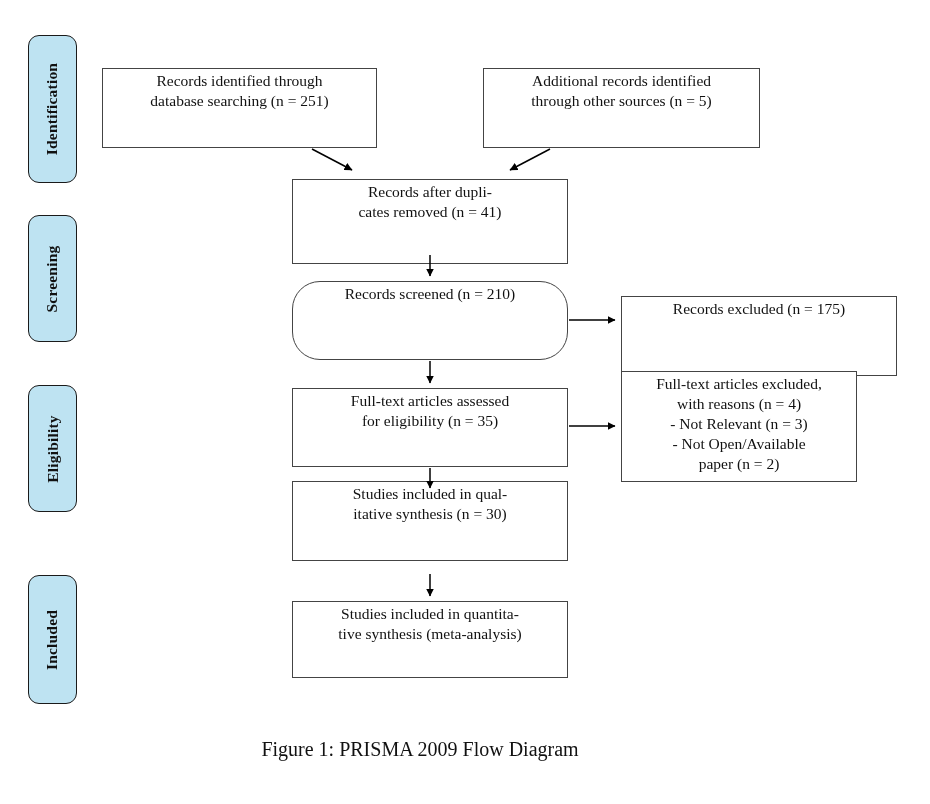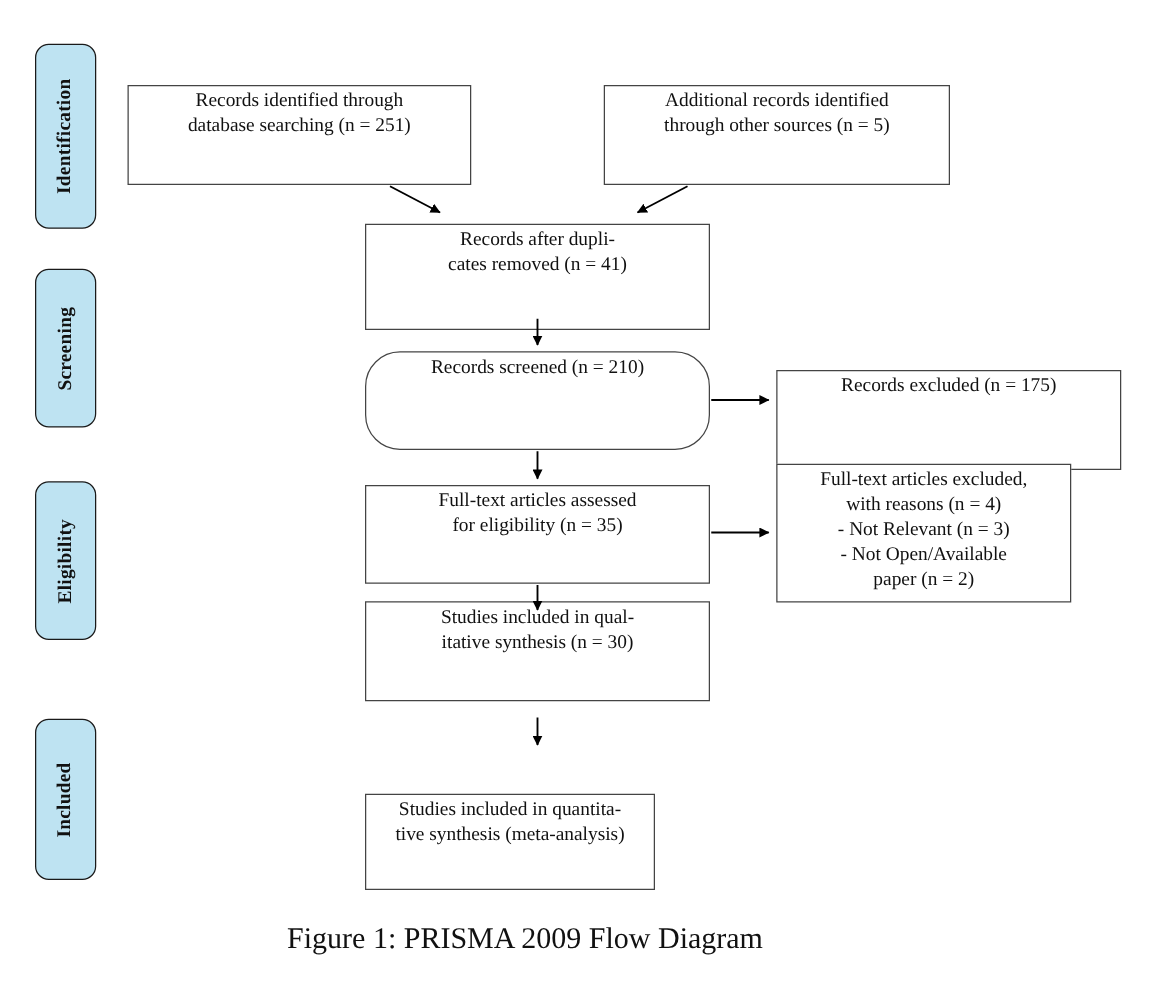--- a/index.html
+++ b/index.html
@@ -60,21 +60,21 @@
     width: 930px; height: 804px;
     pointer-events: none;
   }
   .arrows line { stroke: var(--arrow); stroke-width: 1.5; }
   .caption {
     position: absolute;
     left: 0;
     top: 738px;
     width: 840px;
     text-align: center;
-    font-size: 24px;
+    font-size: 20px;
   }
 </style>
 </head>
 <body>
 
 <div class="canvas">
 
   <div class="stage" style="left:28px; top:35px;  width:49px; height:148px;">
     <span>Identification</span>
   </div>
@@ -114,21 +114,21 @@
     <span>Full-text articles excluded,
 with reasons (n = 4)
 - Not Relevant (n = 3)
 - Not Open/Available
 paper (n = 2)</span>
   </div>
   <div class="node" style="left:292px; top:481px; width:276px; height:80px;">
     <span>Studies included in qual-
 itative synthesis (n = 30)</span>
   </div>
-  <div class="node" style="left:292px; top:635px; width:232px; height:77px;font-family:Liberation Serif, serif;">
+  <div class="node" style="left:292px; top:601px; width:276px; height:77px;font-family:Liberation Serif, serif;">
     <span>Studies included in quantita-
 tive synthesis (meta-analysis)</span>
   </div>
 
   <svg class="arrows" viewBox="0 0 930 804" xmlns="http://www.w3.org/2000/svg">
     <defs>
       <marker id="ah" markerWidth="9" markerHeight="8" refX="7.5" refY="4" orient="auto" markerUnits="userSpaceOnUse">
         <path d="M0,0 L8,4 L0,8 Z" fill="#000000"></path>
       </marker>
     </defs>

